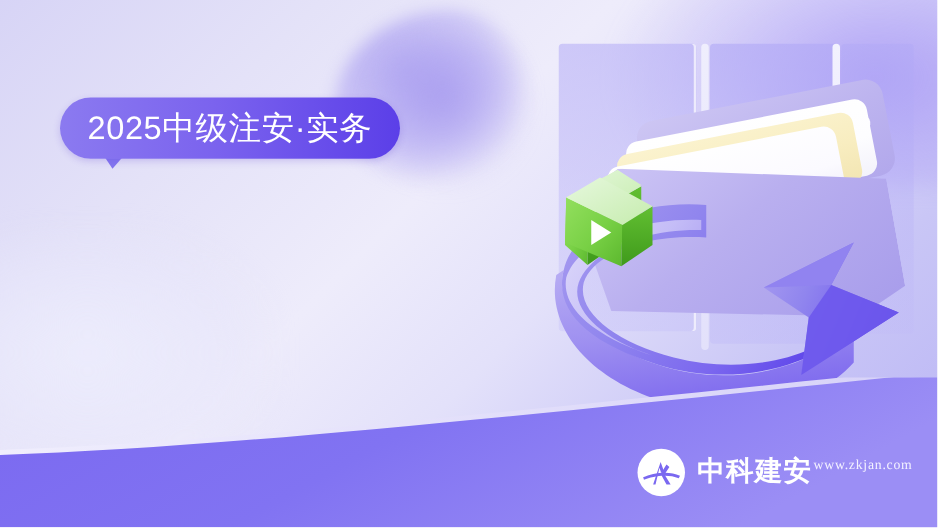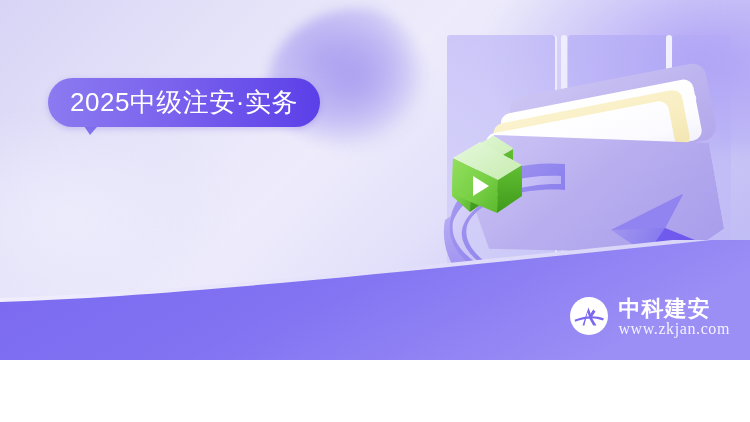--- a/index.html
+++ b/index.html
@@ -1,20 +1,20 @@
 <!DOCTYPE html>
 <html><head>
 <meta charset="utf-8">
 <style>
   html,body{margin:0;padding:0;background:#fff;}
   body{font-family:"Liberation Sans","DejaVu Sans",sans-serif;}
 
   .poster{
     position:relative;
-    width:750px;height:360px;
+    width:750px;height:422px;
     overflow:hidden;
     background:
       linear-gradient(135deg,#d7d4f6 0%,#e4e2f8 22%,#eeecfb 42%,#e3e1fa 58%,#c9c6f6 78%,#b9b4f5 100%);
   }
 
   
   .blob-a{
     position:absolute;left:268px;top:8px;width:160px;height:140px;
     background:radial-gradient(ellipse at 35% 35%, rgba(171,160,240,.85) 0%, rgba(183,173,243,.55) 45%, rgba(200,193,247,0) 72%);
     border-radius:58% 42% 48% 52% / 55% 60% 40% 45%;
@@ -148,27 +148,27 @@
     box-shadow:0 1px 3px rgba(80,60,200,.25);
     position:relative;top:4px;
   }
 
   
   .logo{
     position:absolute;right:20px;bottom:24px;
     display:flex;align-items:center;gap:9px;
   }
   .logo-mark{width:40px;height:40px;flex:0 0 40px;}
-  .logo-txt{display:flex;flex-direction:column;gap:1px;}
+  .logo-txt{display:flex;flex-direction:row;gap:1px;}
   .logo-name{
     color:#ffffff;font-size:22px;font-weight:bold;letter-spacing:1px;
     font-family:"DejaVu Sans","Liberation Sans",sans-serif;line-height:24px;
   }
   .logo-url{
-    color:#f4f2ff;font-size:16px;letter-spacing:.6px;line-height:13px;
+    color:#f4f2ff;font-size:11px;letter-spacing:.6px;line-height:13px;
     font-family:"Liberation Serif","DejaVu Serif",serif;
   }
 </style>
 </head>
 <body>
 
 <div class="poster">
 
   <div class="glow-tr"></div>
   <div class="glow-bl"></div>

